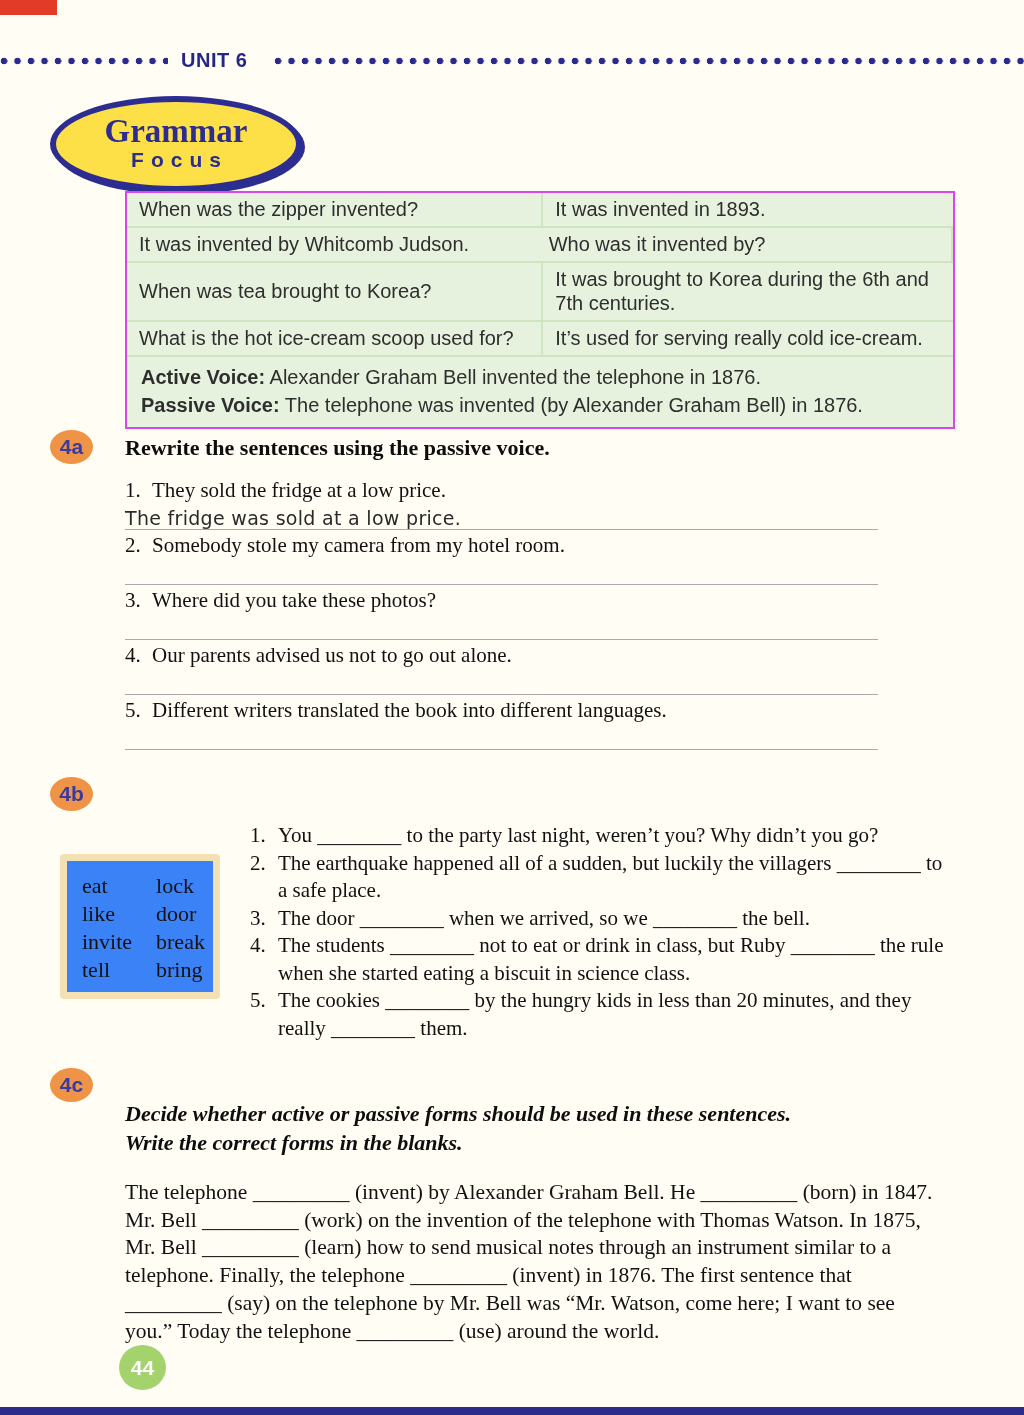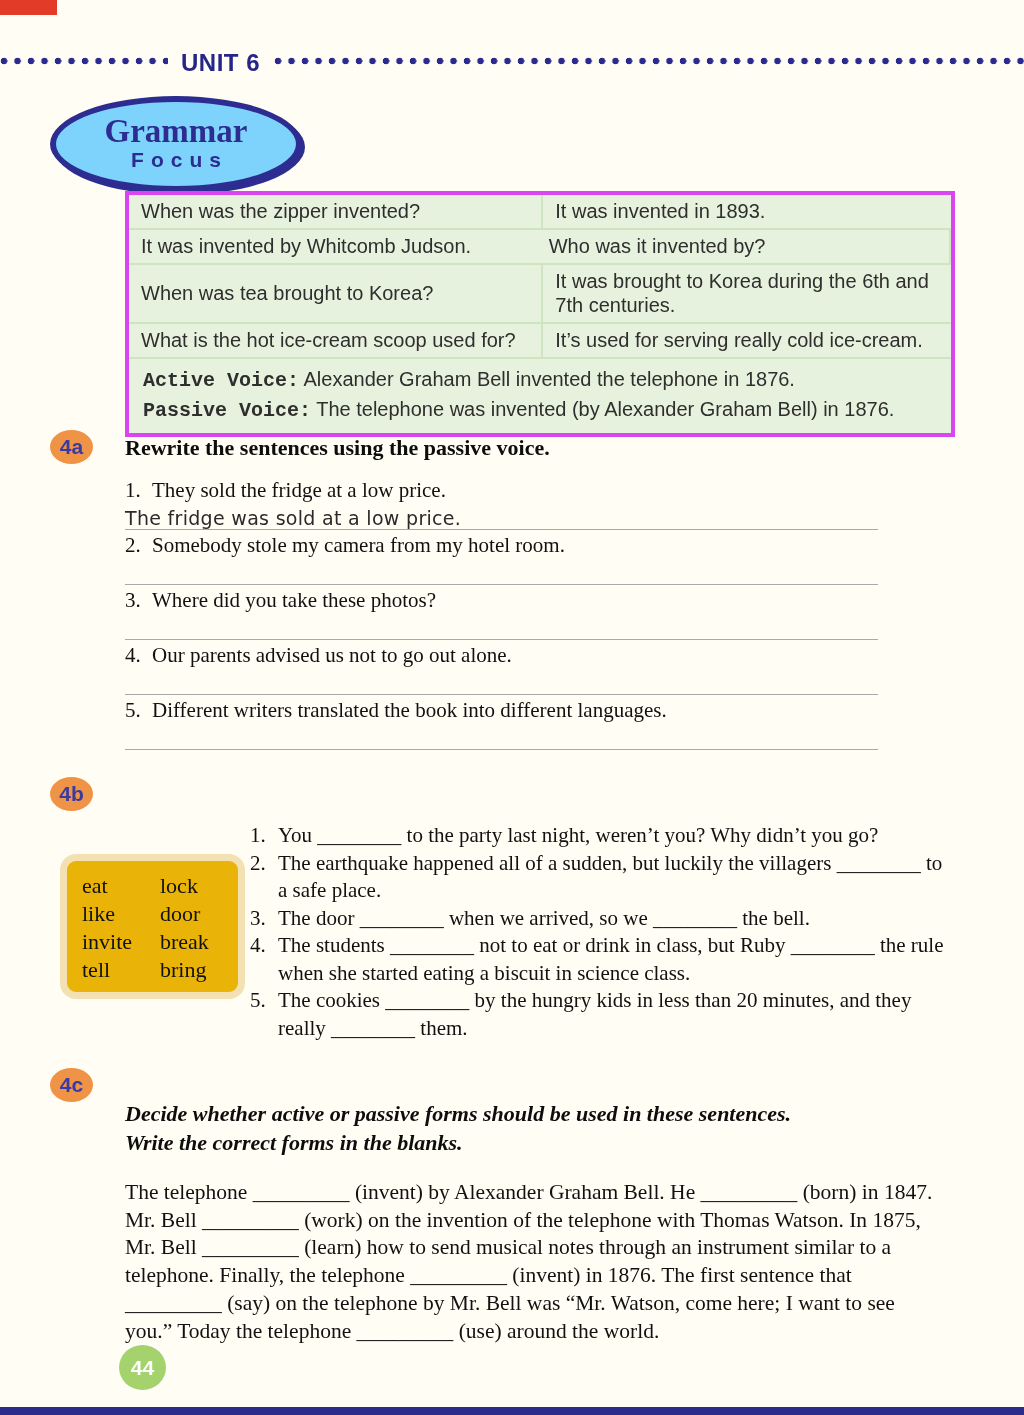--- a/index.html
+++ b/index.html
@@ -9,59 +9,59 @@
   .red-tab{position:absolute;left:0;top:0;width:57px;height:15px;background:#e23b28;}
   .bottom-bar{position:absolute;left:0;bottom:0;width:1024px;height:8px;background:#2b2b8c;}
 
   
   .dots{position:absolute;top:57px;height:9px;
         background-image:radial-gradient(circle at 4px 4px,#2a2a8f 3.1px,rgba(0,0,0,0) 3.6px);
         background-size:13.5px 9px;background-repeat:repeat-x;}
   .dots.left{left:0;width:168px;}
   .dots.right{left:274px;width:750px;}
   .unit-label{position:absolute;left:181px;top:49px;font-family:"Liberation Sans",sans-serif;
-        font-weight:bold;font-size:24px;color:#26268a;letter-spacing:0.5px;}
+        font-weight:bold;font-size:20px;color:#26268a;letter-spacing:0.5px;}
 
   
-  .gf-ellipse{position:absolute;left:50px;top:96px;width:240px;height:84px;background:#7dd3fc;
+  .gf-ellipse{position:absolute;left:50px;top:96px;width:240px;height:84px;background:#fde047;
         border:6px solid #2d2d91;border-radius:50%;box-shadow:3px 3px 0 #2d2d91;
         display:flex;flex-direction:column;align-items:center;justify-content:center;}
   .gf-t1{font-family:"Liberation Serif",serif;font-weight:bold;font-size:33px;color:#2d2d91;line-height:1;}
   .gf-t2{font-family:"Liberation Sans",sans-serif;font-weight:bold;font-size:21px;color:#2d2d91;
         letter-spacing:7px;line-height:1.15;margin-left:7px;}
 
   
   .gf-table{position:absolute;left:125px;top:191px;width:830px;background:#e7f2de;
-        border:4px solid #d946ef;font-family:"Liberation Sans",sans-serif;font-size:20px;color:#2e2e2e;
+        border:2px solid #d946ef;font-family:"Liberation Sans",sans-serif;font-size:20px;color:#2e2e2e;
         box-sizing:border-box;}
   .gf-row{display:flex;border-bottom:2px solid #cfe5c0;}
   .gf-cell{padding:4px 12px 5px 12px;line-height:1.2;box-sizing:border-box;display:flex;align-items:center;}
   .gf-cell.q{width:50.4%;border-right:2px solid #cfe5c0;}
   .gf-cell.a{width:49.6%;}
   .gf-notes{padding:6px 14px 8px 14px;line-height:1.4;}
-  .gf-notes b{font-weight:bold;font-family:Liberation Mono, monospace;}
+  .gf-notes b{font-weight:bold;}
 
   
   .badge{position:absolute;width:43px;height:34px;background:#ef9347;border-radius:50%;
         display:flex;align-items:center;justify-content:center;
         font-family:"Liberation Sans",sans-serif;font-weight:bold;font-size:21px;color:#3a3aa0;}
   .sec-title{position:absolute;left:125px;font-weight:bold;font-size:22px;color:#0d0d0d;line-height:29px;}
 
   
   .ex4a{position:absolute;left:125px;top:477px;width:790px;font-size:21px;}
   .q-row{line-height:26px;white-space:nowrap;}
   .q-row .num{display:inline-block;width:27px;}
   .ans-line{width:753px;height:27px;border-bottom:1.5px solid #a9a9a9;
         margin-bottom:2px;box-sizing:border-box;}
   .hand{font-family:"DejaVu Sans",sans-serif;font-size:19px;color:#2a2a2a;letter-spacing:0.3px;
         display:inline-block;padding-top:4px;}
 
   
-  .word-box{position:absolute;left:60px;top:854px;width:185px;height:145px;box-sizing:border-box;
-        border:7px solid #f3e1b4;border-radius:16px;background:#eab308;padding:11px 0 0 15px;}
+  .word-box{position:absolute;left:60px;top:854px;width:160px;height:145px;box-sizing:border-box;
+        border:7px solid #f3e1b4;border-radius:4px;background:#3b82f6;padding:11px 0 0 15px;}
   .word-box .wrow{display:flex;line-height:28px;font-size:22px;}
   .word-box .w1{width:78px;}
   .word-box .w2{width:60px;}
 
   
   .ex4b{position:absolute;left:250px;top:822px;width:706px;font-size:21px;line-height:27.5px;}
   .ex4b .item{display:flex;}
   .ex4b .num{flex:0 0 28px;}
   .ex4b .txt{flex:1;}
 

